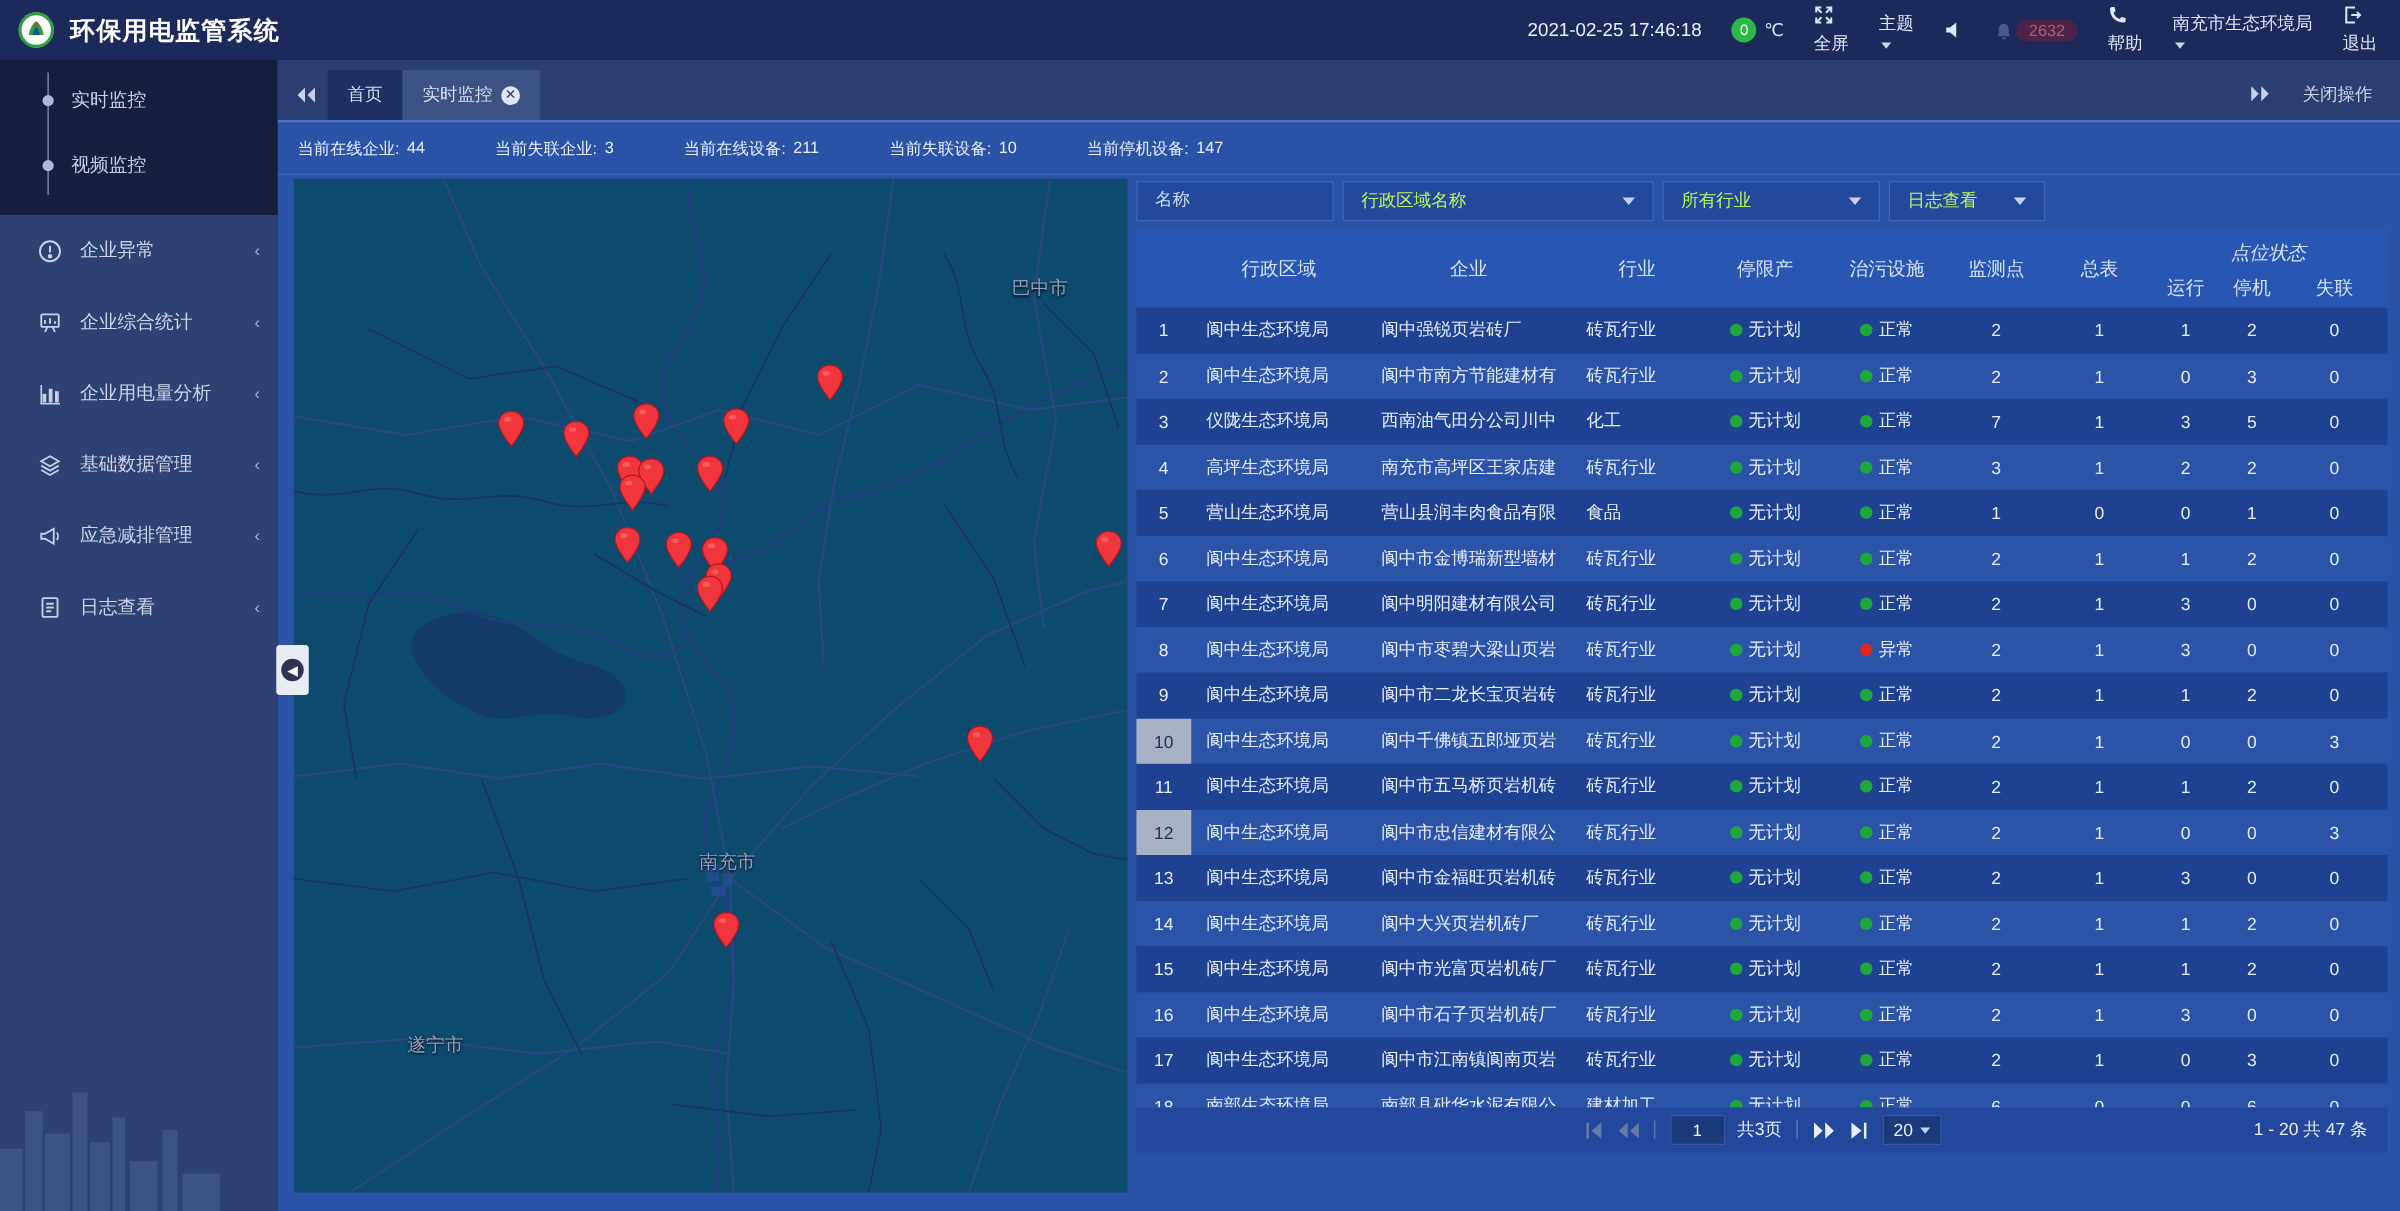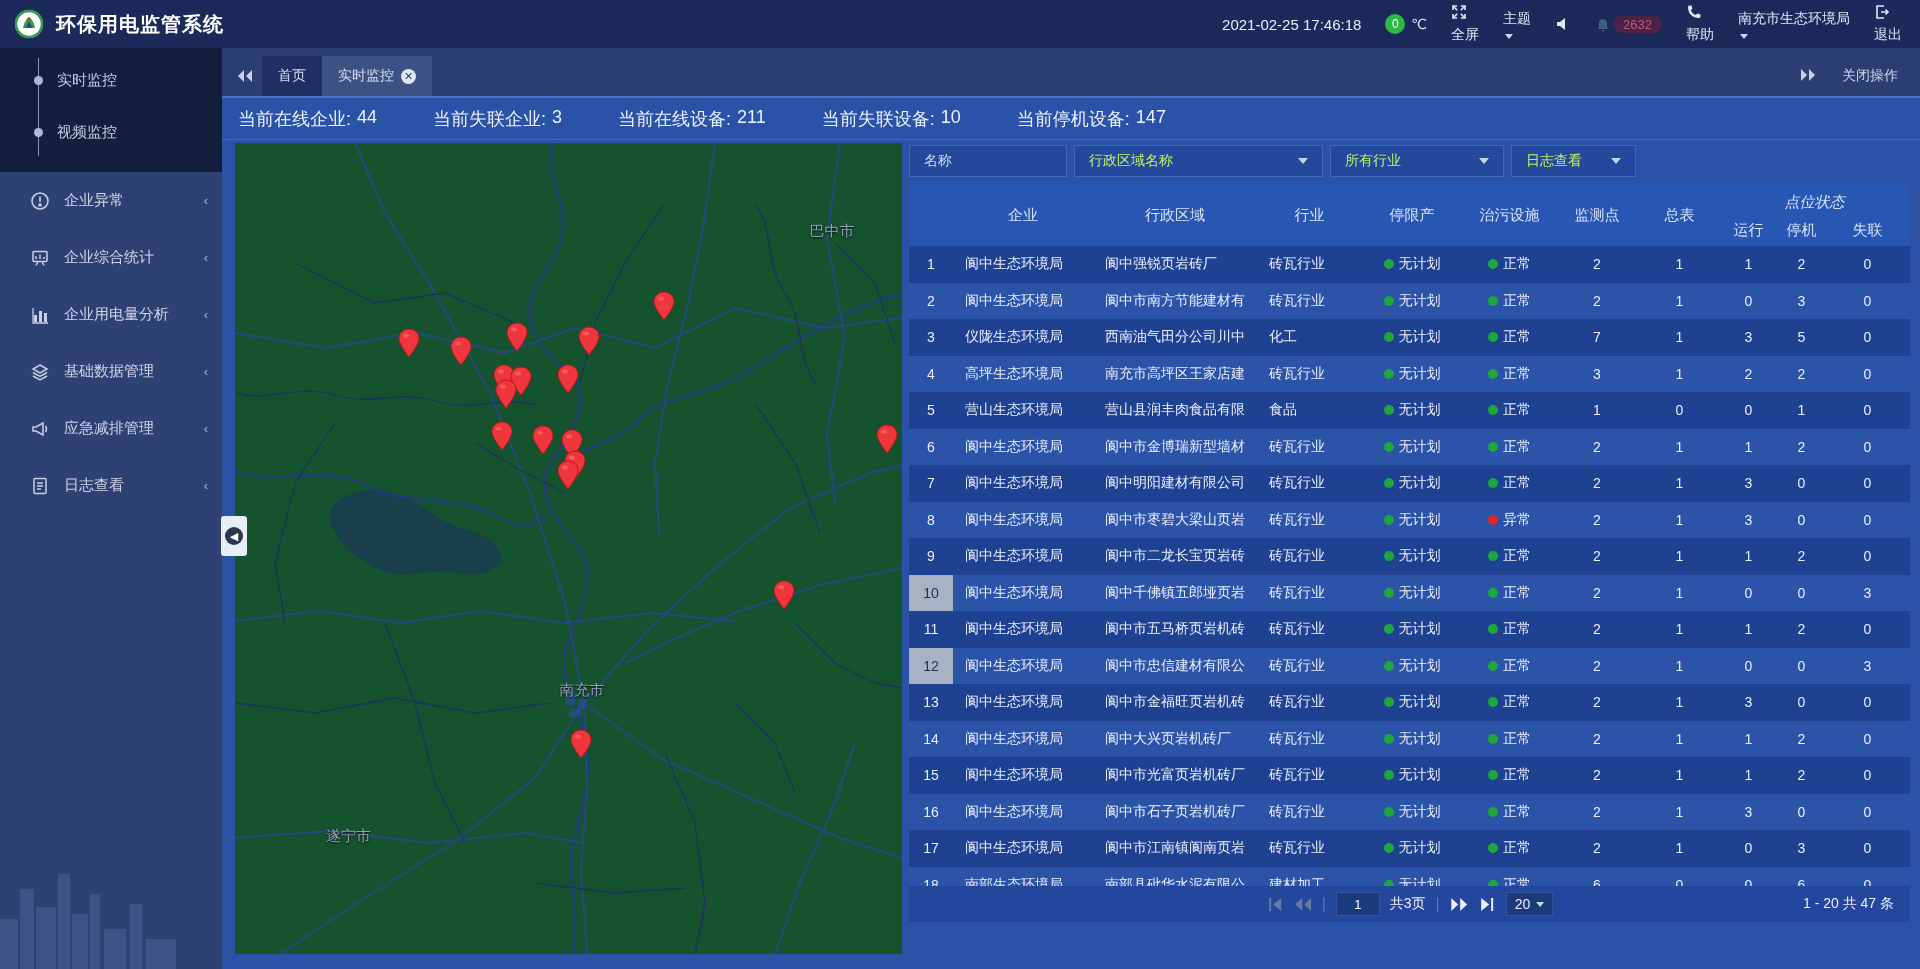--- a/index.html
+++ b/index.html
@@ -54,26 +54,26 @@
     color:#d6def1; background:#1e3063; cursor:pointer; }
   .tab.active { background:#3d5284; }
   .tab-close { width:15px; height:15px; border-radius:50%; background:#dfe6f4; color:#33406b;
     font-size:11px; line-height:15px; text-align:center; font-weight:bold; cursor:pointer; }
   .tab-right { margin-left:auto; display:flex; align-items:center; gap:26px; height:40px;
     padding-right:22px; color:#ccd5ec; font-size:14px; }
   .tab-right .ops { cursor:pointer; }
 
   
   .statsbar { height:42px; flex:0 0 42px; display:flex; align-items:center; gap:56px; padding-left:16px;
-    border-bottom:1px solid #4268ba; font-size:18px; color:#e9f0ff; }
+    border-bottom:1px solid #4268ba; font-size:13px; color:#e9f0ff; }
   .stat { display:inline-flex; gap:6px; }
 
   
   .main-area { flex:1; display:flex; min-height:0; padding:3px 10px 0 13px; gap:7px; }
-  .map { width:667px; flex:0 0 667px; height:811px; background:#14532d; position:relative; }
+  .map { width:667px; flex:0 0 667px; height:811px; background:#0c4a6e; position:relative; }
   .map svg.roads { position:absolute; inset:0; }
   .map-label { position:absolute; transform:translate(-50%,-50%); color:#96a0bb; font-size:15px;
     text-shadow:0 1px 2px #000; white-space:nowrap; }
   .pin { position:absolute; transform:translate(-50%,-100%); width:24px; height:30px; cursor:pointer; }
   .map-collapse { position:absolute; left:-14px; top:46%; width:26px; height:40px; background:#e9edf5;
     border-radius:3px; display:flex; align-items:center; justify-content:center; cursor:pointer; }
   .map-collapse .circ { width:18px; height:18px; border-radius:50%; background:#2b3550; color:#fff;
     font-size:11px; display:flex; align-items:center; justify-content:center; }
 
   
@@ -466,22 +466,22 @@
             </div>
             <div class="f-select w-status">
               <span>日志查看</span>
               <span class="v"></span>
             </div>
           </div>
 
           <div class="tablewrap">
             <div class="thead grid-row" id="thead">
                 <div class="hc"></div>
+                <div class="hc">行政区域</div>
                 <div class="hc">企业</div>
-                <div class="hc">行政区域</div>
                 <div class="hc">行业</div>
                 <div class="hc">停限产</div>
                 <div class="hc">治污设施</div>
                 <div class="hc">监测点</div>
                 <div class="hc">总表</div>
                 <div class="grp">点位状态</div>
                 <div class="sub" style="grid-column: 9;">运行</div>
                 <div class="sub" style="grid-column: 10;">停机</div>
                 <div class="sub" style="grid-column: 11;">失联</div>
               </div>

